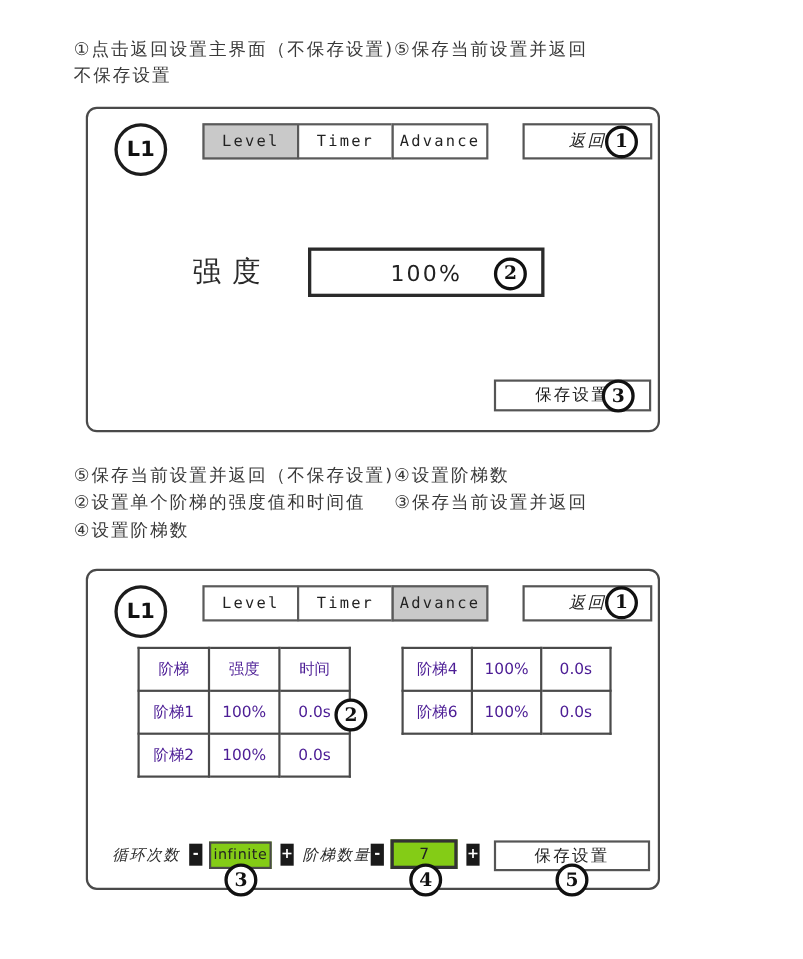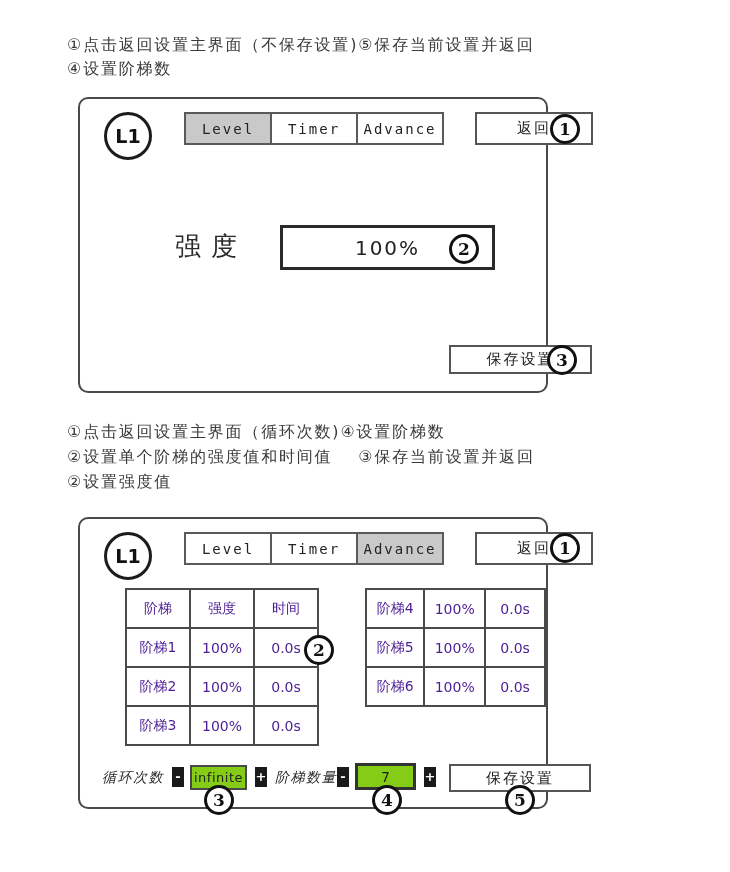--- a/index.html
+++ b/index.html
@@ -2,39 +2,39 @@
 <html><head>
 <meta charset="utf-8">
 <style>
   html,body{margin:0;padding:0;}
   body{
     width:730px;height:872px;background:#ffffff;position:relative;overflow:hidden;
     font-family:"DejaVu Sans", sans-serif;color:#2e2e2e;
   }
   .ann{position:absolute;font-size:16px;letter-spacing:1.8px;line-height:18px;
        color:#3a3a3a;white-space:nowrap;}
-  .panel{position:absolute;left:78px;width:470px;background:#fff;
+  .panel{position:absolute;left:78px;width:522px;background:#fff;
          border:2px solid #4a4a4a;border-radius:10px;box-sizing:border-box;}
   #panel-level{top:97px;height:296px;}
   #panel-advance{top:517px;height:292px;}
   .device-circle{position:absolute;left:24px;top:13px;width:48px;height:48px;
     border:3px solid #1c1c1c;border-radius:50%;box-sizing:border-box;
     display:flex;align-items:center;justify-content:center;
     font-weight:bold;font-size:19px;color:#111;}
   .tabbar{position:absolute;left:104px;top:13px;height:33px;display:flex;}
   .tab{width:88px;height:33px;box-sizing:border-box;border:2px solid #5a5a5a;
     margin-left:-2px;display:flex;align-items:center;justify-content:center;
     background:#fff;font-family:"DejaVu Sans Mono", monospace;
     font-size:14px;letter-spacing:2px;color:#222;}
   .tab:first-child{margin-left:0;}
   .tab.selected{background:#c9c9c9;}
   .btn{box-sizing:border-box;border:2px solid #555;background:#fff;
     display:flex;align-items:center;justify-content:center;
     font-size:15px;letter-spacing:2px;color:#222;}
-  .btn-back{position:absolute;left:395px;top:13px;width:118px;height:33px;}
+  .btn-back{position:absolute;left:395px;top:13px;width:118px;height:33px;font-style:italic;}
   .marker{position:absolute;width:30px;height:30px;box-sizing:border-box;
     border:3px solid #111;border-radius:50%;background:#fff;z-index:5;
     display:flex;align-items:center;justify-content:center;
     font-family:"DejaVu Serif", serif;font-weight:bold;font-size:17px;color:#111;}
   
   .intensity-label{position:absolute;left:95px;top:130px;font-size:26px;
     letter-spacing:10px;color:#2a2a2a;}
   .intensity-box{position:absolute;left:200px;top:126px;width:215px;height:45px;
     box-sizing:border-box;border:3px solid #2a2a2a;display:flex;align-items:center;
     justify-content:center;font-size:20px;letter-spacing:2px;color:#222;}
@@ -57,21 +57,21 @@
   .infinite-box{left:110px;top:246px;width:57px;height:25px;
     border:2px solid #4a4a4a;font-size:13px;letter-spacing:0.5px;}
   .seven-box{left:275px;top:244px;width:61px;height:27px;
     border:3px solid #333;font-size:14px;}
   .btn-save2{position:absolute;left:369px;top:245px;width:142px;height:28px;}
 </style>
 </head>
 <body>
 
 <div class="ann" style="left:67px;top:36px;">①点击返回设置主界面（不保存设置)⑤保存当前设置并返回</div>
-<div class="ann" style="left:67px;top:60px;">④设置阶梯数</div>
+<div class="ann" style="left:67px;top:60px;">不保存设置</div>
 
 <div class="panel" id="panel-level">
   <div class="device-circle">L1</div>
 
   <div class="tabbar">
     <div class="tab selected">Level</div>
     <div class="tab">Timer</div>
     <div class="tab">Advance</div>
   </div>
 
@@ -79,25 +79,25 @@
   <div class="marker" style="left:470px;top:15px;">1</div>
 
   <div class="intensity-label">强度</div>
   <div class="intensity-box">100%</div>
   <div class="marker" style="left:369px;top:135px;">2</div>
 
   <div class="btn btn-save1">保存设置</div>
   <div class="marker" style="left:467px;top:246px;">3</div>
 </div>
 
-<div class="ann" style="left:67px;top:423px;">①点击返回设置主界面（循环次数)④设置阶梯数</div>
+<div class="ann" style="left:67px;top:423px;">⑤保存当前设置并返回（不保存设置)④设置阶梯数</div>
 <div class="ann" style="left:67px;top:448px;">
   <span>②设置单个阶梯的强度值和时间值</span><span style="margin-left:26px;">③保存当前设置并返回</span>
 </div>
-<div class="ann" style="left:67px;top:473px;">②设置强度值</div>
+<div class="ann" style="left:67px;top:473px;">④设置阶梯数</div>
 
 <div class="panel" id="panel-advance">
   <div class="device-circle">L1</div>
 
   <div class="tabbar">
     <div class="tab">Level</div>
     <div class="tab">Timer</div>
     <div class="tab selected">Advance</div>
   </div>
 
@@ -114,38 +114,28 @@
     <tr>
       <td>阶梯1</td>
       <td>100%</td>
       <td>0.0s</td>
     </tr>
     <tr>
       <td>阶梯2</td>
       <td>100%</td>
       <td>0.0s</td>
     </tr>
-    <tr>
-      <td>阶梯3</td>
-      <td>100%</td>
-      <td>0.0s</td>
-    </tr>
   </tbody>
     </table>
   <div class="marker" style="left:224px;top:116px;">2</div>
 
   <table class="steps" id="table-right">
     <tbody>
         <tr>
       <td>阶梯4</td>
-      <td>100%</td>
-      <td>0.0s</td>
-    </tr>
-    <tr>
-      <td>阶梯5</td>
       <td>100%</td>
       <td>0.0s</td>
     </tr>
     <tr>
       <td>阶梯6</td>
       <td>100%</td>
       <td>0.0s</td>
     </tr>
   </tbody>
     </table>

